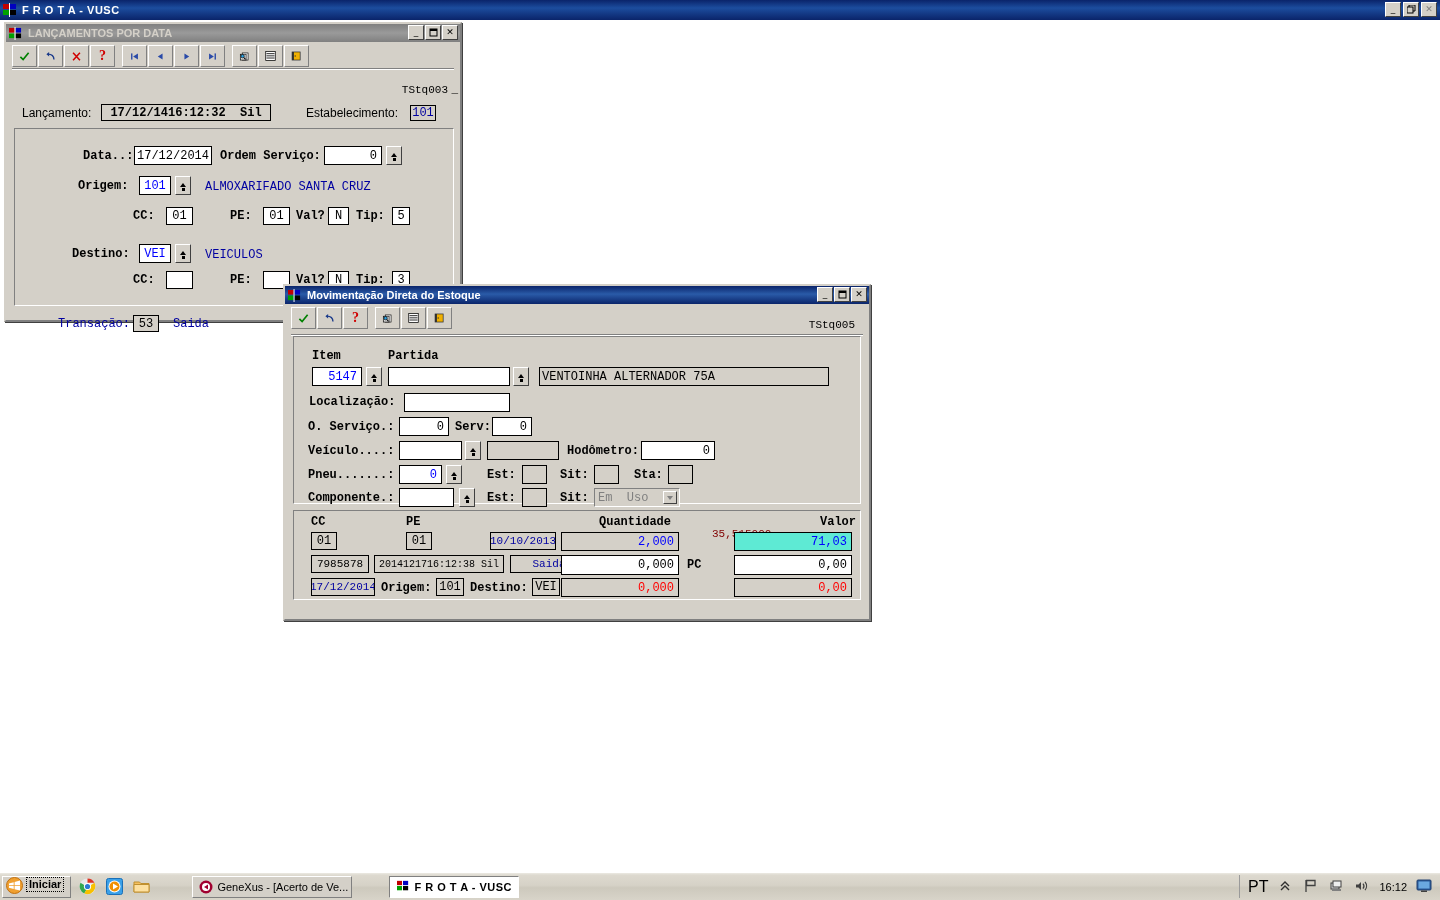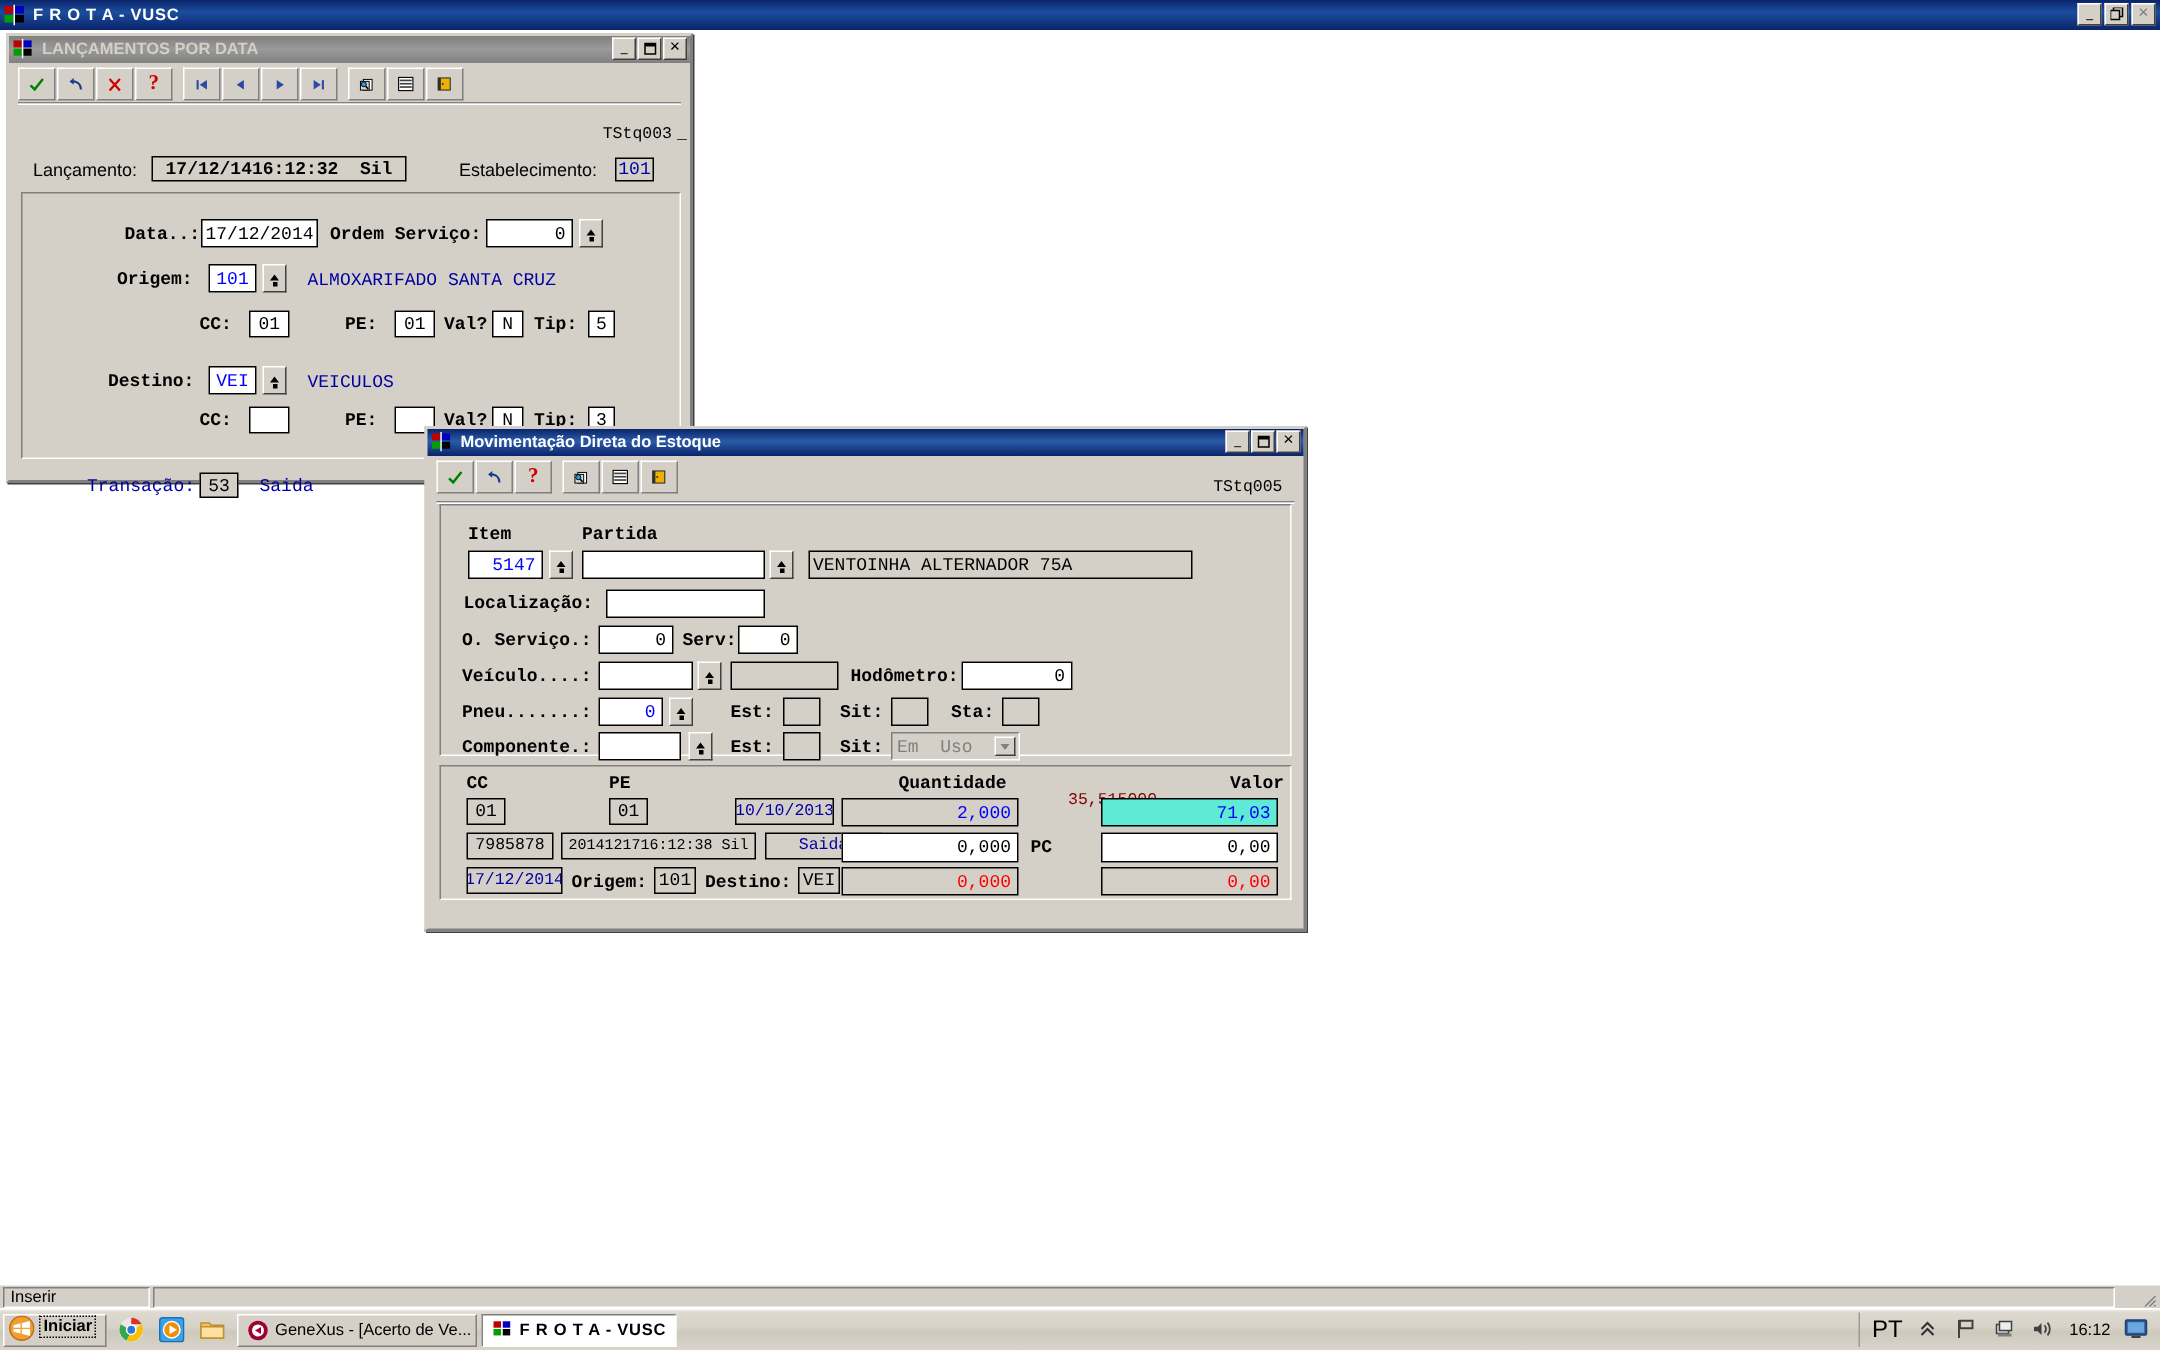--- a/index.html
+++ b/index.html
@@ -289,20 +289,21 @@
     border-color: #ffffff #808080 #808080 #ffffff;
     background: #d4d0c8;
     font-family: "Liberation Sans", sans-serif;
     font-size: 11px;
     color: #000;
     margin-right: 3px;
     cursor: default;
     max-width: 160px;
     overflow: hidden;
     white-space: nowrap;
+    margin-left: 34px;
   }
   .task-btn.active {
     background: #ffffff;
     border-color: #808080 #ffffff #ffffff #808080;
     font-weight: bold;
     letter-spacing: .5px;
   }
   .tray {
     position: absolute; right: 2px; top: 2px;
     height: 23px;
@@ -575,21 +576,21 @@
 
       <div style="position:absolute; left:18px; top:12px;" class="lbl lbl-b">Item</div>
       <div style="position:absolute; left:94px; top:12px;" class="lbl lbl-b">Partida</div>
 
       <div class="fld right blue" style="left:18px; top:30px; width:50px; height:19px; background:#fff; border:1px solid #000;">5147</div>
       <div class="spin" style="left:72px; top:30px; height:19px;"></div>
 
       <div class="fld" style="left:94px; top:30px; width:122px; height:19px; background:#fff; border:1px solid #000;"></div>
       <div class="spin" style="left:219px; top:30px; height:19px;"></div>
 
-      <div class="fld ro" style="left:245px; top:30px; width:256px; height:19px;">VENTOINHA ALTERNADOR 75A</div>
+      <div class="fld ro" style="left:245px; top:30px; width:290px; height:19px;">VENTOINHA ALTERNADOR 75A</div>
 
       <div style="position:absolute; left:15px; top:58px;" class="lbl lbl-b">Localização:</div>
       <div class="fld" style="left:110px; top:56px; width:106px; height:19px; background:#fff; border:1px solid #000;"></div>
 
       <div style="position:absolute; left:14px; top:83px;" class="lbl lbl-b">O. Serviço.:</div>
       <div class="fld right" style="left:105px; top:80px; width:50px; height:19px; background:#fff; border:1px solid #000;">0</div>
       <div style="position:absolute; left:161px; top:83px;" class="lbl lbl-b">Serv:</div>
       <div class="fld right" style="left:198px; top:80px; width:40px; height:19px; background:#fff; border:1px solid #000;">0</div>
 
       <div style="position:absolute; left:14px; top:107px;" class="lbl lbl-b">Veículo....:</div>
@@ -645,29 +646,20 @@
       <div class="fld center navy" style="left:17px; top:67px; width:64px; height:18px; background:#d4d0c8; border:1px solid #000; font-size:11px;">17/12/2014</div>
       <div style="position:absolute; left:87px; top:70px;" class="lbl lbl-b">Origem:</div>
       <div class="fld center" style="left:142px; top:67px; width:28px; height:18px; background:#d4d0c8; border:1px solid #000;">101</div>
       <div style="position:absolute; left:176px; top:70px;" class="lbl lbl-b">Destino:</div>
       <div class="fld center" style="left:238px; top:67px; width:28px; height:18px; background:#d4d0c8; border:1px solid #000;">VEI</div>
       <div class="fld right red" style="left:267px; top:67px; width:118px; height:19px; background:#d4d0c8; border:1px solid #000;">0,000</div>
       <div class="fld right red" style="left:440px; top:67px; width:118px; height:19px; background:#d4d0c8; border:1px solid #000;">0,00</div>
     </div>
   </div>
 
-  <div class="statusbar">
-    <div class="sb-pane" style="width:98px;">Inserir</div>
-    <div class="sb-pane" style="flex:1; margin-left:2px; margin-right:16px;"></div>
-    <div style="width:12px;height:12px;position:relative;">
-      <svg width="12" height="12" viewBox="0 0 12 12">
-        <path d="M11 4 L4 11 M11 7 L7 11 M11 10 L10 11" stroke="#808080" stroke-width="1"></path>
-      </svg>
-    </div>
-  </div>
 
   <div class="taskbar">
 
     <div class="start-btn">
       <span style="width:17px;height:17px;display:inline-block;">
         <svg width="17" height="17" viewBox="0 0 17 17">
           <circle cx="8.5" cy="8.5" r="8" fill="#f0a030" stroke="#c07010" stroke-width="1"></circle>
           <path d="M3 6.5 L7.7 5.2 L7.7 8.2 L3 8.2 Z" fill="#ffffff"></path>
           <path d="M8.6 5 L14 3.6 L14 8.2 L8.6 8.2 Z" fill="#ffffff"></path>
           <path d="M3 9 L7.7 9 L7.7 12 L3 10.8 Z" fill="#ffffff"></path>

